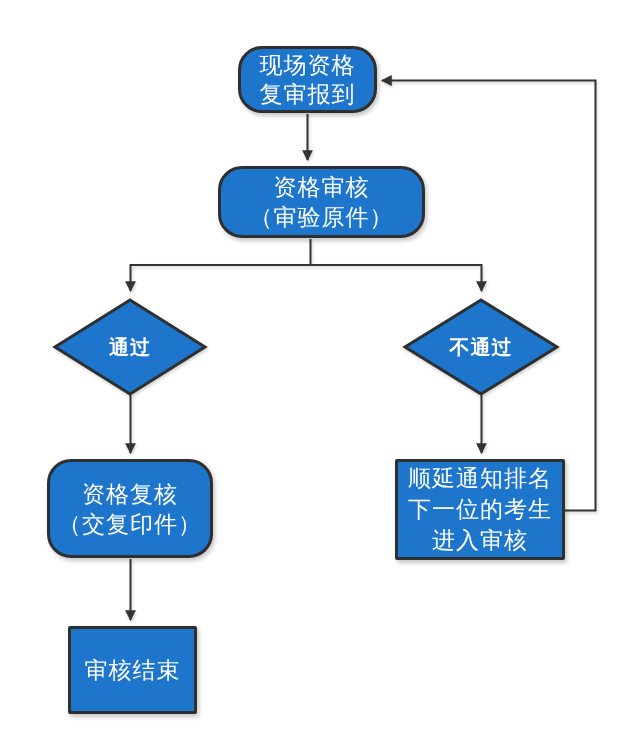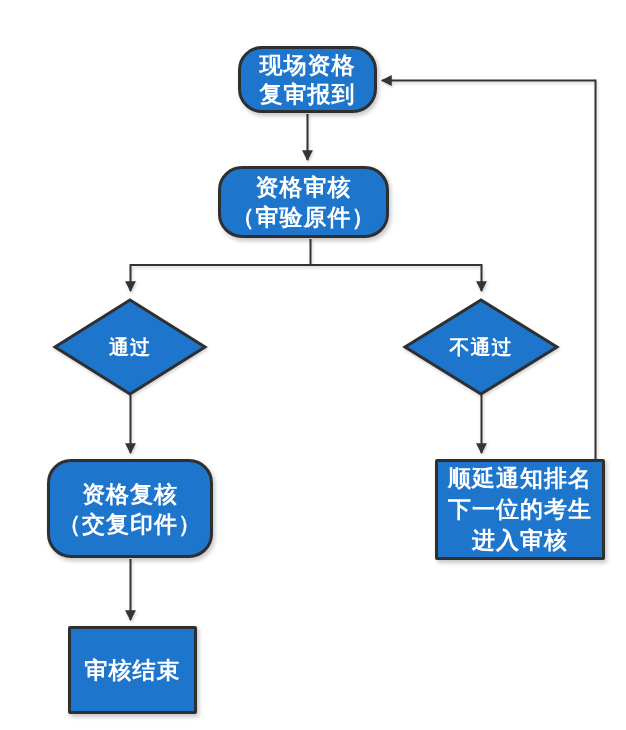--- a/index.html
+++ b/index.html
@@ -25,21 +25,21 @@
   .diamond{fill:var(--node-fill);stroke:var(--node-border);stroke-width:3;}
   .node{
     position:absolute;
     box-sizing:border-box;
     background:var(--node-fill);
     border:3px solid var(--node-border);
     color:var(--label-text);
     display:flex;flex-direction:column;
     align-items:center;justify-content:center;
     text-align:center;
-    font-size:23px;font-weight:bold;
+    font-size:23px;font-weight:normal;
     line-height:30px;letter-spacing:1px;
     box-shadow:2px 2.5px 4px rgba(0,0,0,0.22);
   }
   .stadium{border-radius:24px;}
   .rect{border-radius:2px;}
   .diamond-label{
     position:absolute;
     display:flex;align-items:center;justify-content:center;
     color:var(--label-text);
     font-size:20px;font-weight:bold;letter-spacing:1px;
@@ -72,39 +72,39 @@
     </g>
     <polygon class="diamond" points="130,300 205,347 130,394 55,347"></polygon>
     <polygon class="diamond" points="481,300 557,347 481,394 405,347"></polygon>
   </svg>
 
   <div class="node stadium" style="left:238px;top:46px;width:139px;height:67px;line-height:29px;">
     <span class="line">现场资格</span>
     <span class="line">复审报到</span>
   </div>
 
-  <div class="node stadium" style="left:218px;top:166px;width:171px;height:72px;">
+  <div class="node stadium" style="left:218px;top:166px;width:207px;height:72px;">
     <span class="line">资格审核</span>
     <span class="line">（审验原件）</span>
   </div>
 
   <div class="diamond-label" style="left:55px;top:300px;width:150px;height:94px;">
     <span class="line">通过</span>
   </div>
 
   <div class="diamond-label" style="left:405px;top:300px;width:152px;height:94px;">
     <span class="line">不通过</span>
   </div>
 
   <div class="node rect" style="left:47px;top:459px;width:166px;height:99px;border-radius:24px;">
     <span class="line">资格复核</span>
     <span class="line">（交复印件）</span>
   </div>
 
-  <div class="node rect" style="left:395px;top:459px;width:170px;height:101px;line-height:31px;margin-left:40px;">
+  <div class="node rect" style="left:395px;top:459px;width:170px;height:101px;line-height:31px;">
     <span class="line">顺延通知排名</span>
     <span class="line">下一位的考生</span>
     <span class="line">进入审核</span>
   </div>
 
   <div class="node rect" style="left:68px;top:626px;width:129px;height:88px;">
     <span class="line">审核结束</span>
   </div>
 
 </div>

